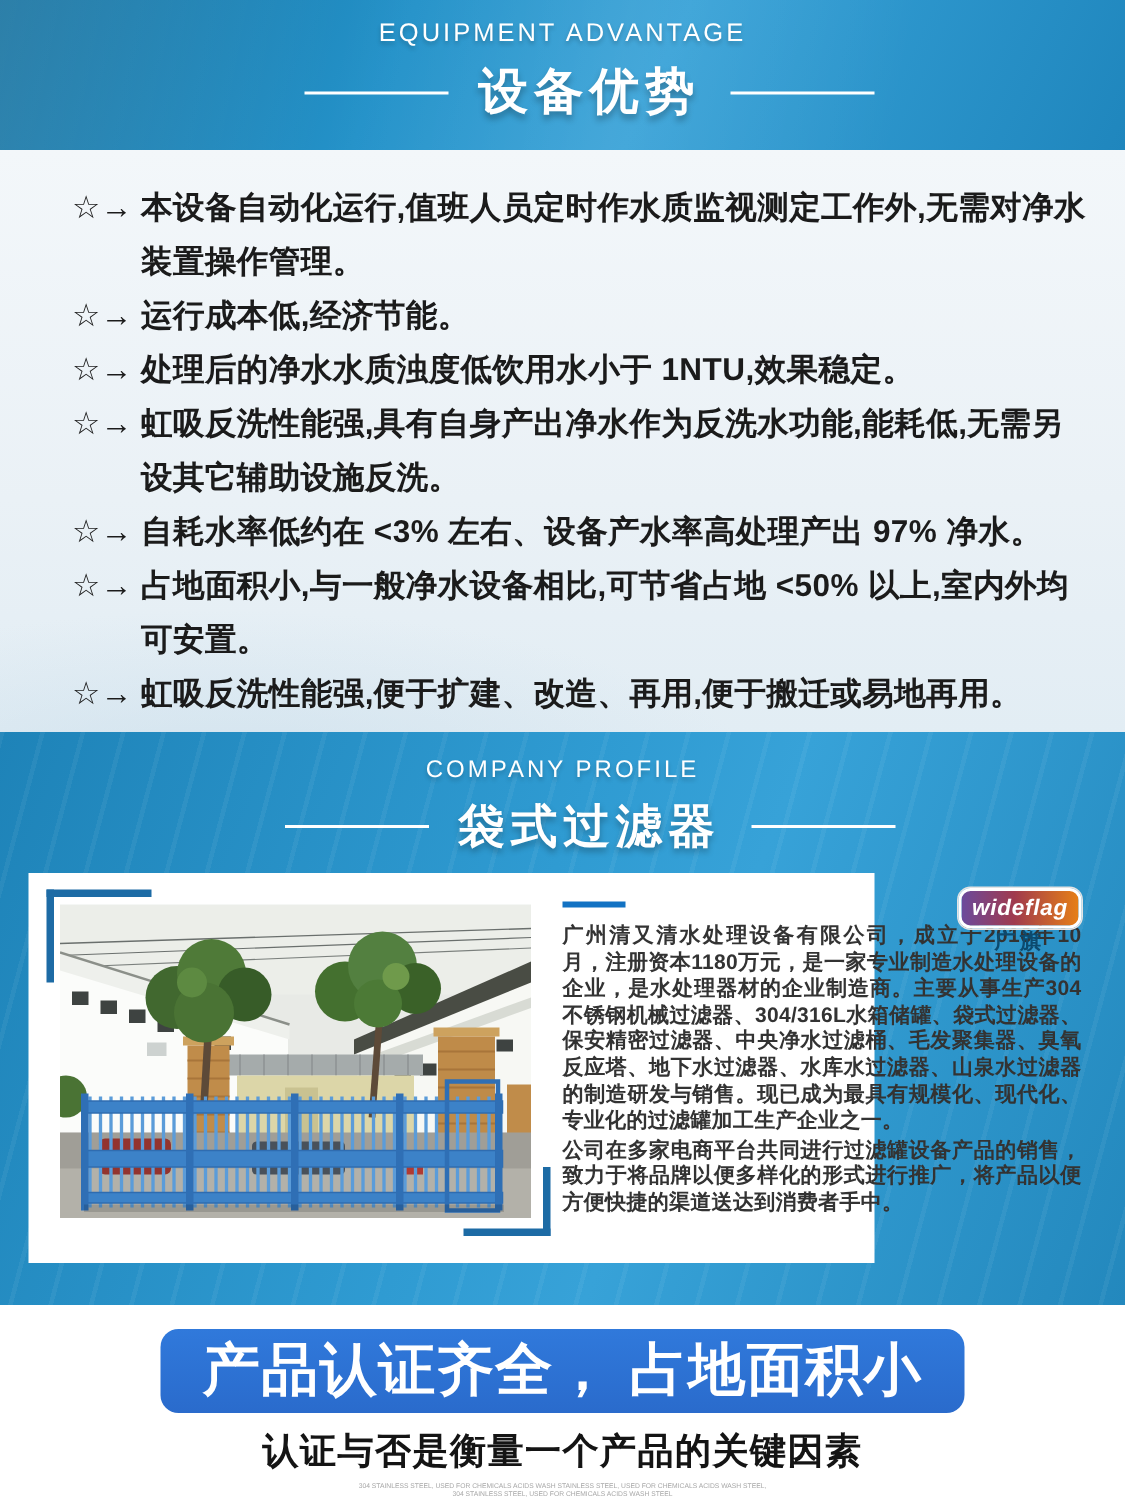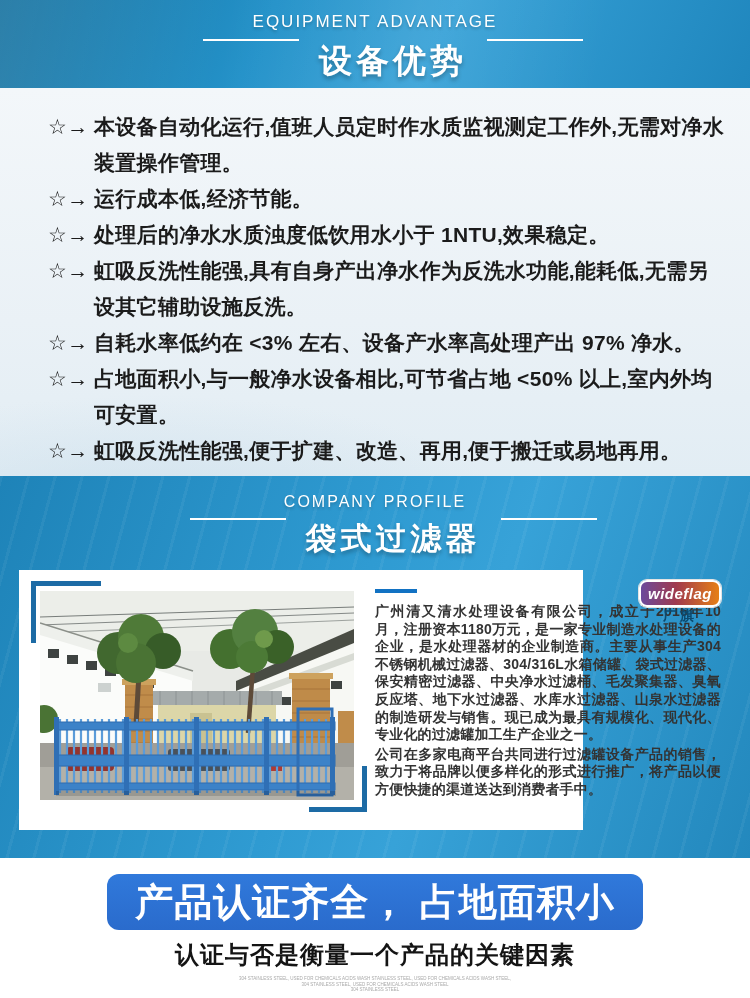--- a/index.html
+++ b/index.html
@@ -5,31 +5,31 @@
   * { margin:0; padding:0; box-sizing:border-box; }
   html,body { background:#ffffff; }
   .page {
     position:relative; width:750px; height:998px; overflow:hidden;
     background:#ffffff; font-family:"Liberation Sans", sans-serif;
     margin:0 auto;
   }
 
   
   .hero {
-    height:88px;
+    height:100px;
     background:
       linear-gradient(100deg, rgba(255,255,255,0.10) 0%, rgba(255,255,255,0) 30%, rgba(255,255,255,0.08) 55%, rgba(255,255,255,0) 80%),
       linear-gradient(115deg,#15719f 0%,#2492c9 35%,#36a1d7 58%,#1f86bd 100%);
     text-align:center;
   }
   .eyebrow {
     padding-top:12px; color:#ffffff; font-size:17px; letter-spacing:2px;
     text-shadow:0 2px 3px rgba(0,0,0,0.22);
   }
-  .title-row { display:flex; align-items:flex-start; justify-content:center; gap:20px; margin-top:7px;margin-left:36px; }
+  .title-row { display:flex; align-items:center; justify-content:center; gap:20px; margin-top:7px;margin-left:36px; }
   .cn-title {
     color:#ffffff; font-size:33px; font-weight:bold; letter-spacing:4px;
     text-shadow:0 3px 4px rgba(0,0,0,0.28);
   }
   .hline { width:96px; height:2px; background:#ffffff; }
 
   
   .advantages {
     height:388px;
     background:

